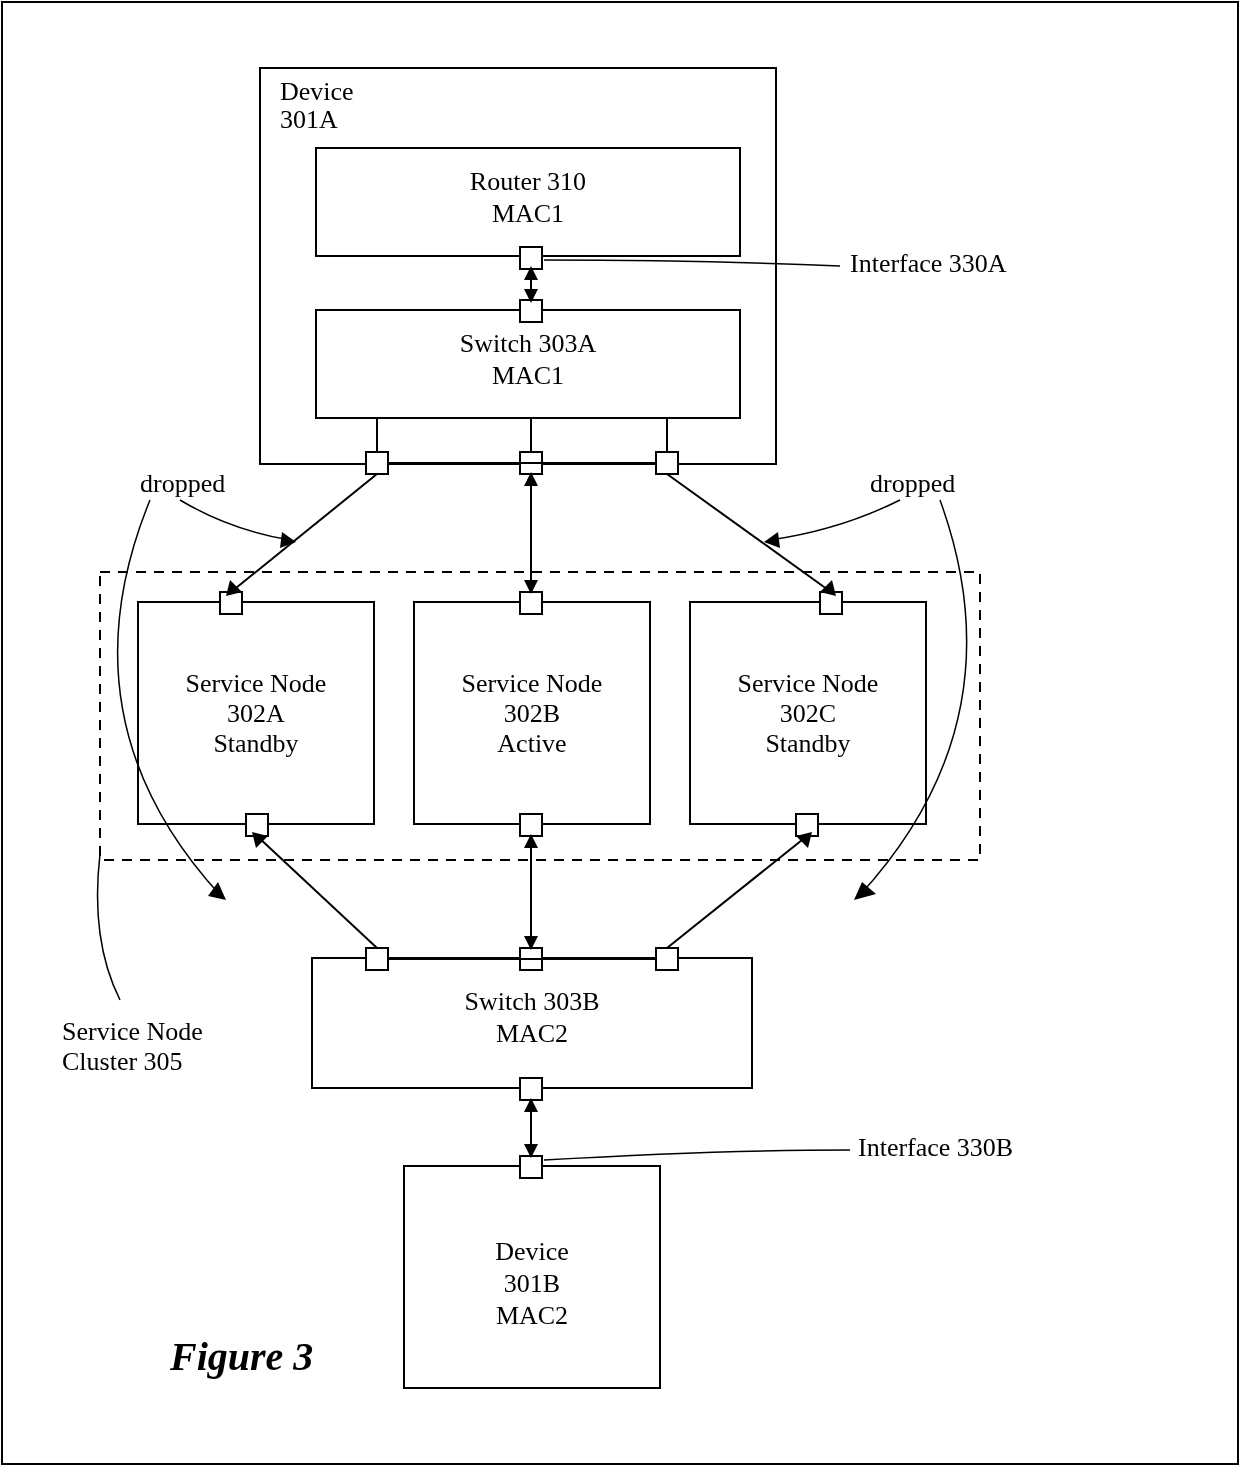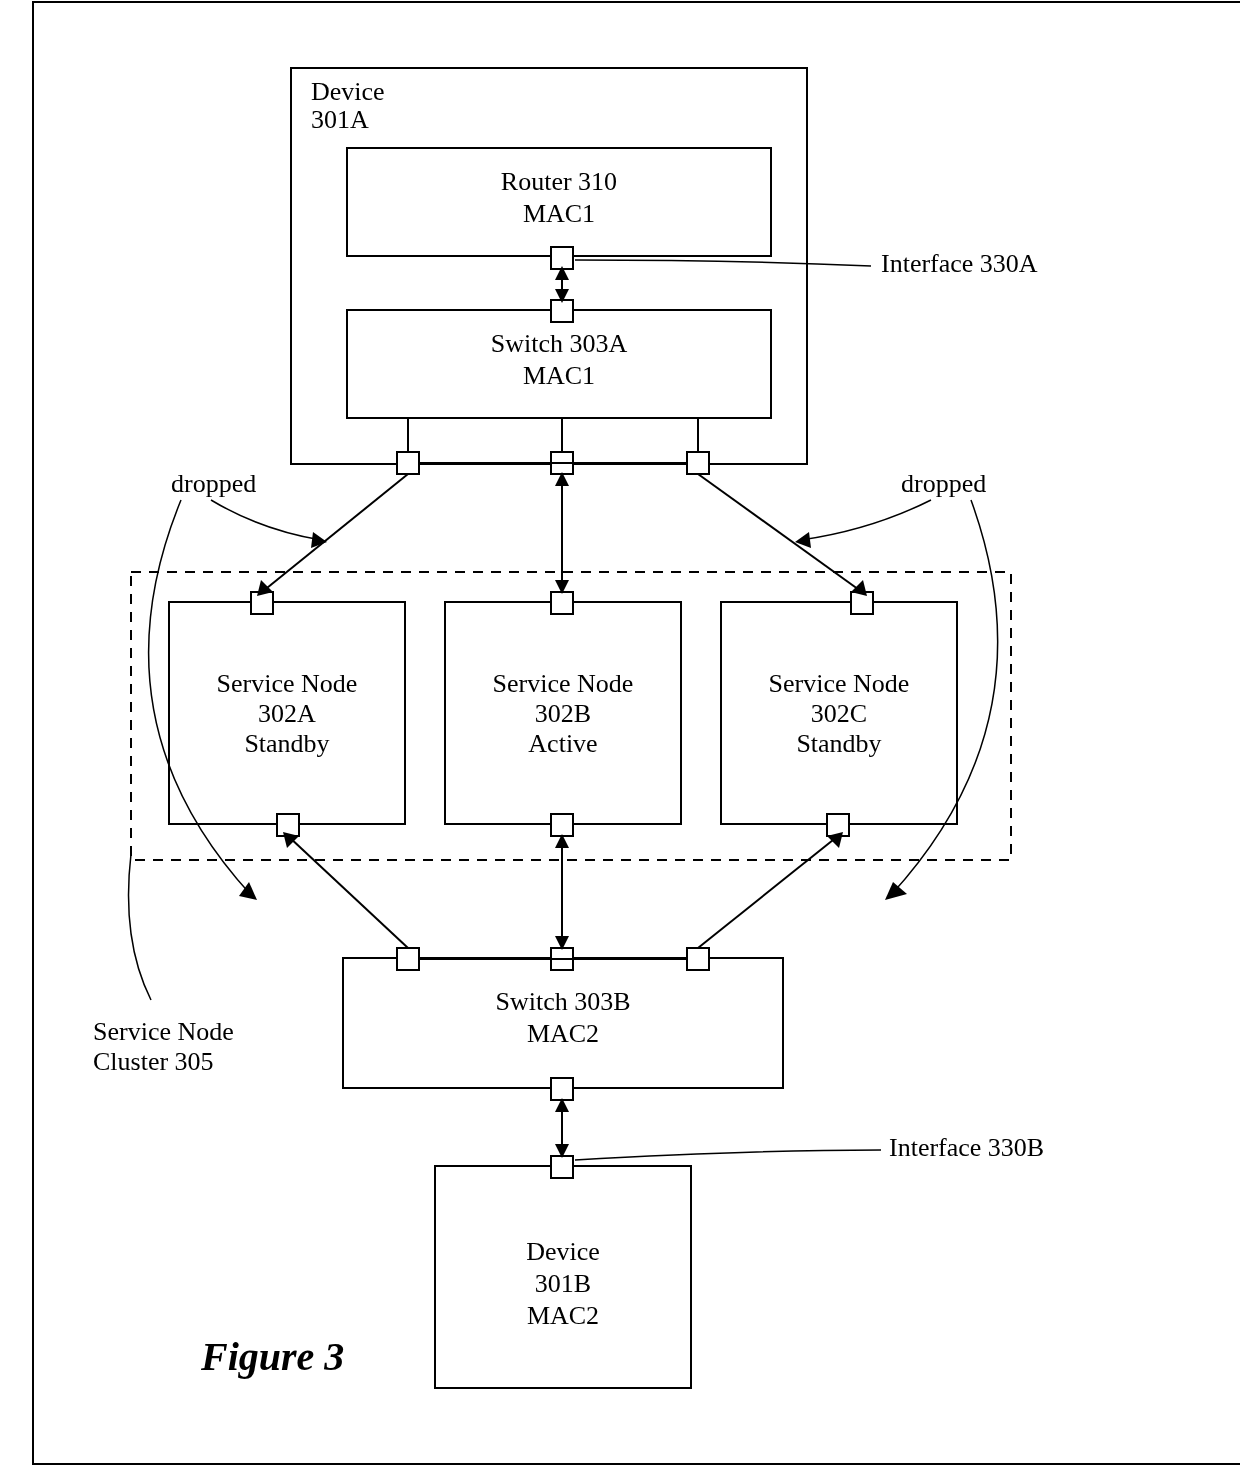--- a/index.html
+++ b/index.html
@@ -6,21 +6,20 @@
     margin: 0;
     padding: 0;
     background: #fff;
     font-family: "Times New Roman", Times, serif;
     color: #000;
   }
   .stage {
     position: relative;
     width: 1132px;
     height: 1466px;
-    margin-left: 31px;
   }
   svg { display: block; }
   .box {
     fill: #fff;
     stroke: #000;
     stroke-width: 2;
   }
   .dash {
     fill: none;
     stroke: #000;

